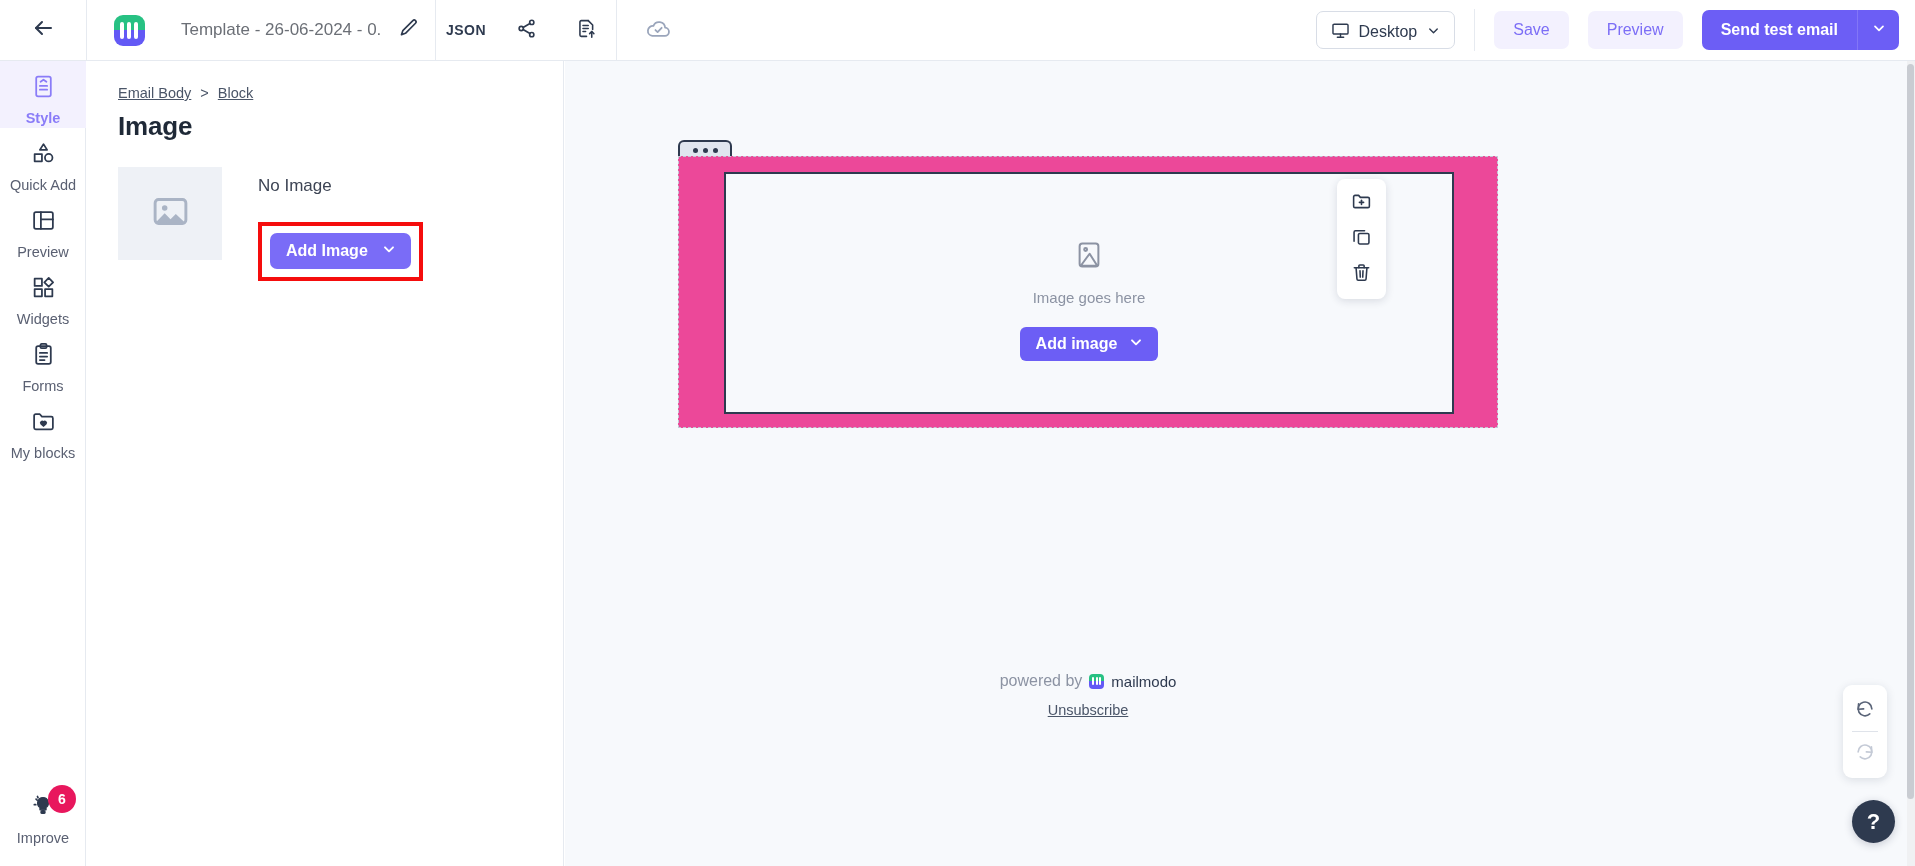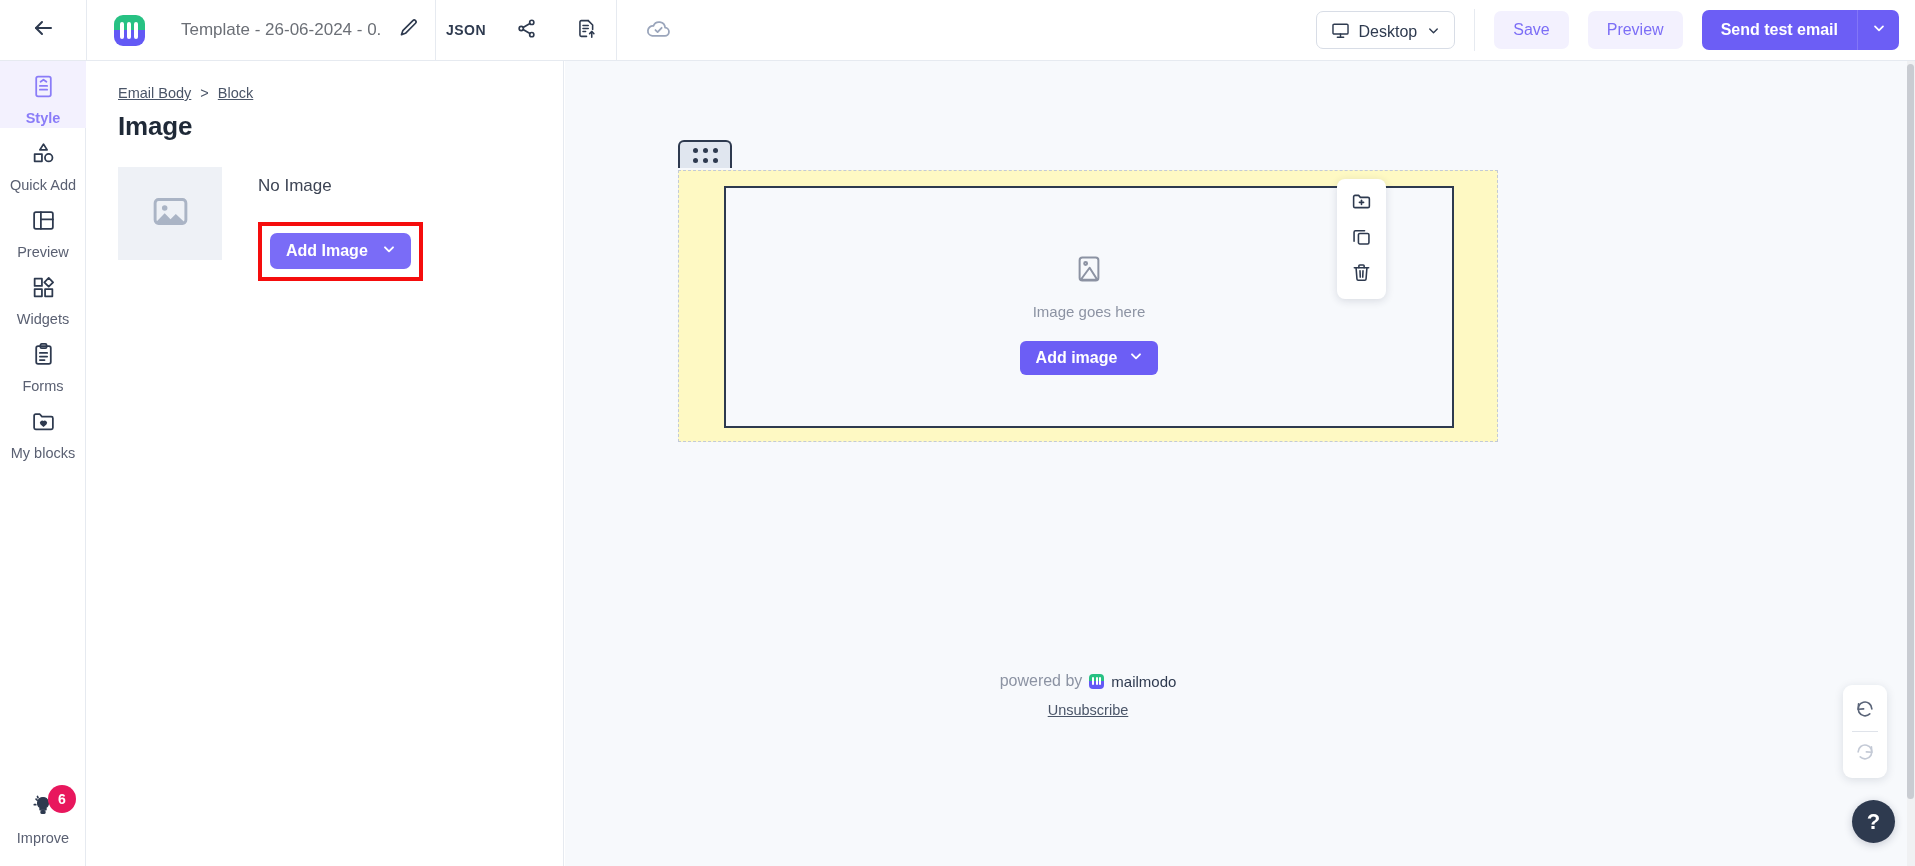--- a/index.html
+++ b/index.html
@@ -176,24 +176,24 @@
     background: #e0e6ef; border: 2px solid #2e3a4f;
     border-bottom: none; border-radius: 6px 6px 0 0;
     display: grid; grid-template-columns: repeat(3, 5px);
     grid-template-rows: repeat(2, 5px);
     gap: 5px; align-content: center; justify-content: center;
     cursor: grab;
   }
   .drag-handle span { width: 5px; height: 5px; border-radius: 50%; background: #2e3a4f; }
 
   .block-outer {
-    position: absolute; top: 30px; left: 0;
+    position: absolute; top: 16px; left: 0;
     width: 820px; height: 272px;
     border: 1px dashed #c3cad6;
-    background: #fef9c3;
+    background: #ec4899;
     padding: 15px 0 0 45px;
   }
   .block-inner {
     width: 730px; height: 242px;
     border: 2px solid #2e3a4f;
     background: #f7f9fc;
     display: flex; flex-direction: column; align-items: center;
     padding-top: 66px;
   }
   .goes-here { font-size: 15px; color: #8c93a3; margin-top: 15px; }

